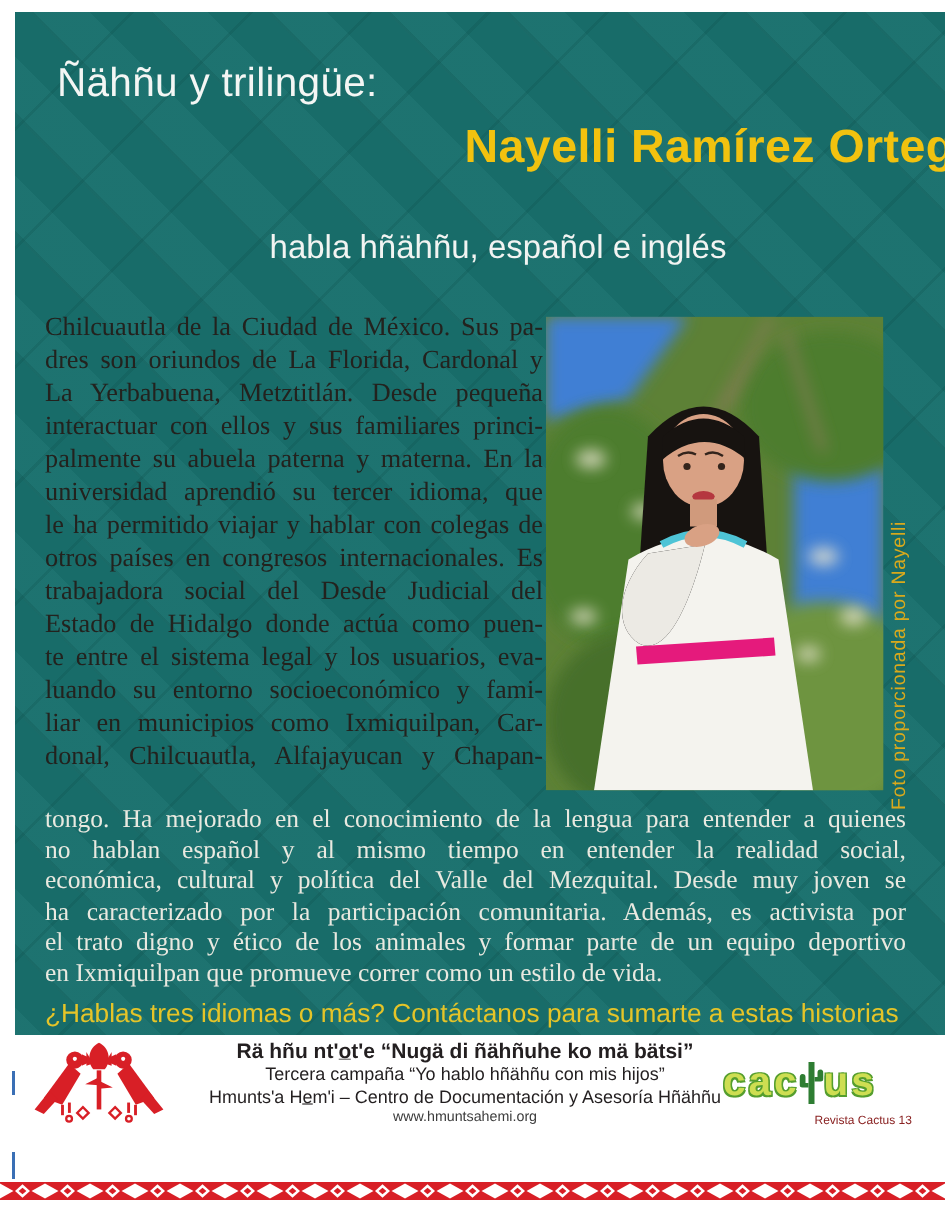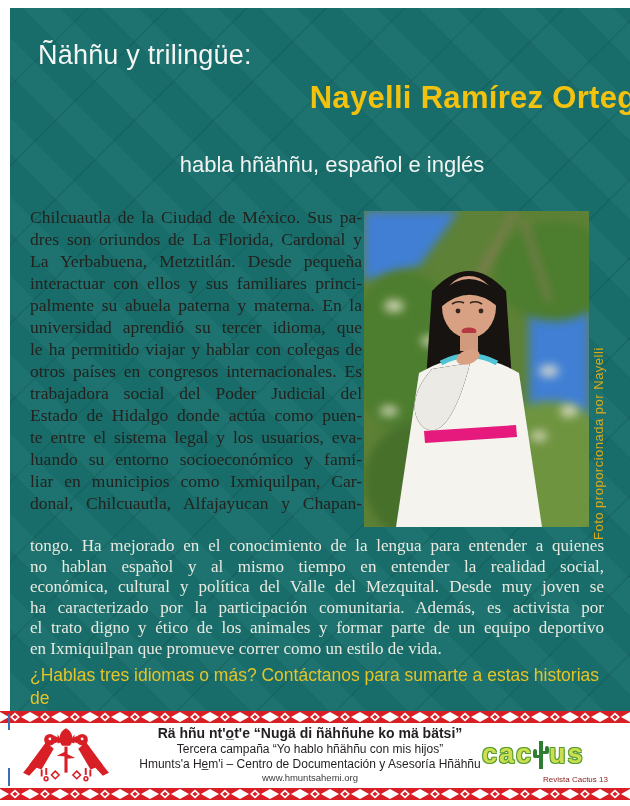--- a/index.html
+++ b/index.html
@@ -24,21 +24,21 @@
   .full .jline:last-child{text-align-last:left;}
   .photo{position:absolute;left:354px;top:203px;width:225px;height:316px;overflow:hidden;}
   .credit{position:absolute;left:581px;top:322px;height:210px;width:20px;
           writing-mode:vertical-rl;transform:rotate(180deg);
           font-size:13px;color:#d9a91c;letter-spacing:0.5px;}
   .contact{position:absolute;left:20px;top:656px;width:580px;font-size:17.5px;line-height:23px;
            color:#e5c428;}
   .contact .email{margin-left:14px;}
   .band{position:absolute;left:0;width:630px;height:12px;line-height:0;}
   .band1{top:711px;} .band2{top:788px;}
-  .footer{position:absolute;left:0;top:723px;width:630px;height:65px;background:#ffffff;}
+  .footer{position:absolute;left:0;top:690px;width:630px;height:65px;background:#ffffff;}
   .bird-logo{position:absolute;left:20px;top:2px;width:92px;height:60px;}
   .footer-text{position:absolute;left:115px;top:2px;width:390px;text-align:center;color:#231f20;}
   .f-title{font-size:14px;font-weight:bold;line-height:17px;}
   .f-campaign{font-size:12px;line-height:15px;}
   .f-org{font-size:12px;line-height:15px;}
   .f-web{font-size:9.5px;line-height:11px;color:#3c3c3c;}
   .cactus-logo{position:absolute;left:482px;top:14px;width:130px;height:34px;
                display:flex;align-items:center;}
   .cactus-letters{font-size:27px;font-weight:bold;letter-spacing:2px;color:#cede52;
      text-shadow:-1px -1px 0 #559e2e,1px -1px 0 #559e2e,-1px 1px 0 #559e2e,1px 1px 0 #559e2e;}
@@ -58,21 +58,21 @@
 
     <div class="bio">
         <div class="jline">Chilcuautla de la Ciudad de México. Sus pa-</div>
         <div class="jline">dres son oriundos de La Florida, Cardonal y</div>
         <div class="jline">La Yerbabuena, Metztitlán. Desde pequeña</div>
         <div class="jline">interactuar con ellos y sus familiares princi-</div>
         <div class="jline">palmente su abuela paterna y materna. En la</div>
         <div class="jline">universidad aprendió su tercer idioma, que</div>
         <div class="jline">le ha permitido viajar y hablar con colegas de</div>
         <div class="jline">otros países en congresos internacionales. Es</div>
-        <div class="jline">trabajadora social del Poder Judicial del</div>
+        <div class="jline">trabajadora social del Desde Judicial del</div>
         <div class="jline">Estado de Hidalgo donde actúa como puen-</div>
         <div class="jline">te entre el sistema legal y los usuarios, eva-</div>
         <div class="jline">luando su entorno socioeconómico y fami-</div>
         <div class="jline">liar en municipios como Ixmiquilpan, Car-</div>
         <div class="jline">donal,  Chilcuautla, Alfajayucan y Chapan-</div>
       </div>
 
     <div class="photo">
       <svg width="225" height="316" viewBox="0 0 225 316" xmlns="http://www.w3.org/2000/svg">
         <defs>

